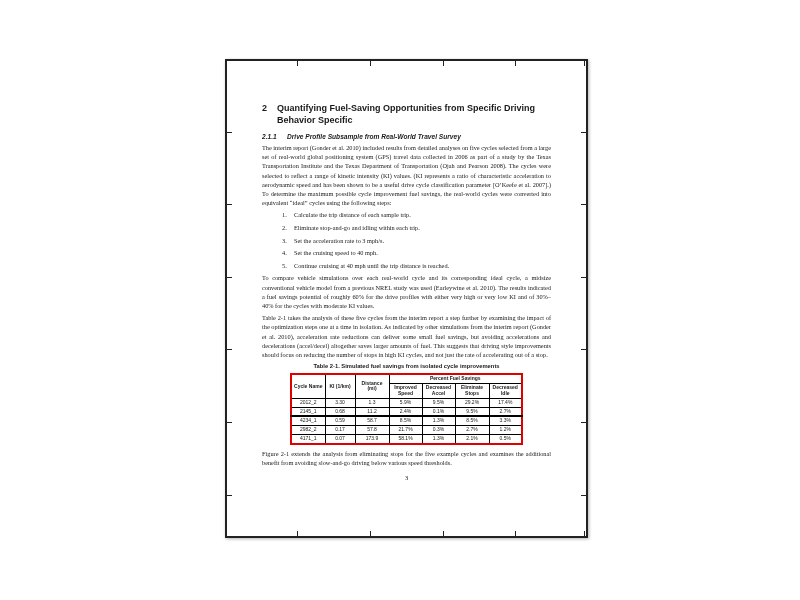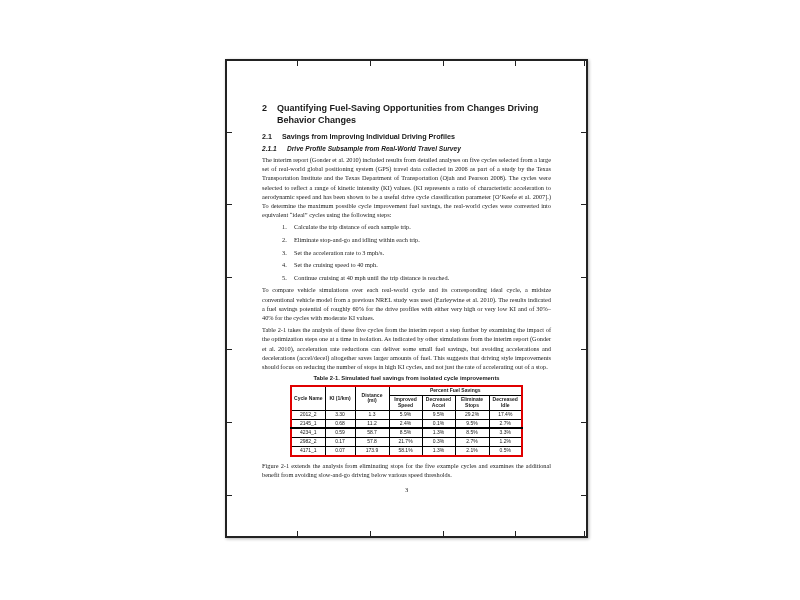--- a/index.html
+++ b/index.html
@@ -83,27 +83,23 @@
       <div class="tick v" style="top: 361px; left: 0px;"></div>
       <div class="tick v" style="top: 361px; right: 0px;"></div>
       <div class="tick v" style="top: 434px; left: 0px;"></div>
       <div class="tick v" style="top: 434px; right: 0px;"></div>
     </div>
 
   <div class="content">
 
     <div class="h1">
       <span class="hnum">2</span>
-      <span>Quantifying Fuel-Saving Opportunities from Changes Driving Behavior Changes</span>
-    </div>
-
-    <div class="h2">
-      <span class="hnum">2.1</span>
-      <span>Savings from Improving Individual Driving Profiles</span>
-    </div>
+      <span>Quantifying Fuel-Saving Opportunities from Specific Driving Behavior Specific</span>
+    </div>
+
 
     <div class="h3">
       <span class="hnum">2.1.1</span>
       <span>Drive Profile Subsample from Real-World Travel Survey</span>
     </div>
 
     <p class="para">The interim report (Gonder et al. 2010) included results from detailed analyses on five cycles selected from a large set of real-world global positioning system (GPS) travel data collected in 2006 as part of a study by the Texas Transportation Institute and the Texas Department of Transportation (Ojah and Pearson 2008). The cycles were selected to reflect a range of kinetic intensity (KI) values. (KI represents a ratio of characteristic acceleration to aerodynamic speed and has been shown to be a useful drive cycle classification parameter [O’Keefe et al. 2007].) To determine the maximum possible cycle improvement fuel savings, the real-world cycles were converted into equivalent “ideal” cycles using the following steps:</p>
 
     <div class="nlist">
       <div class="li">

